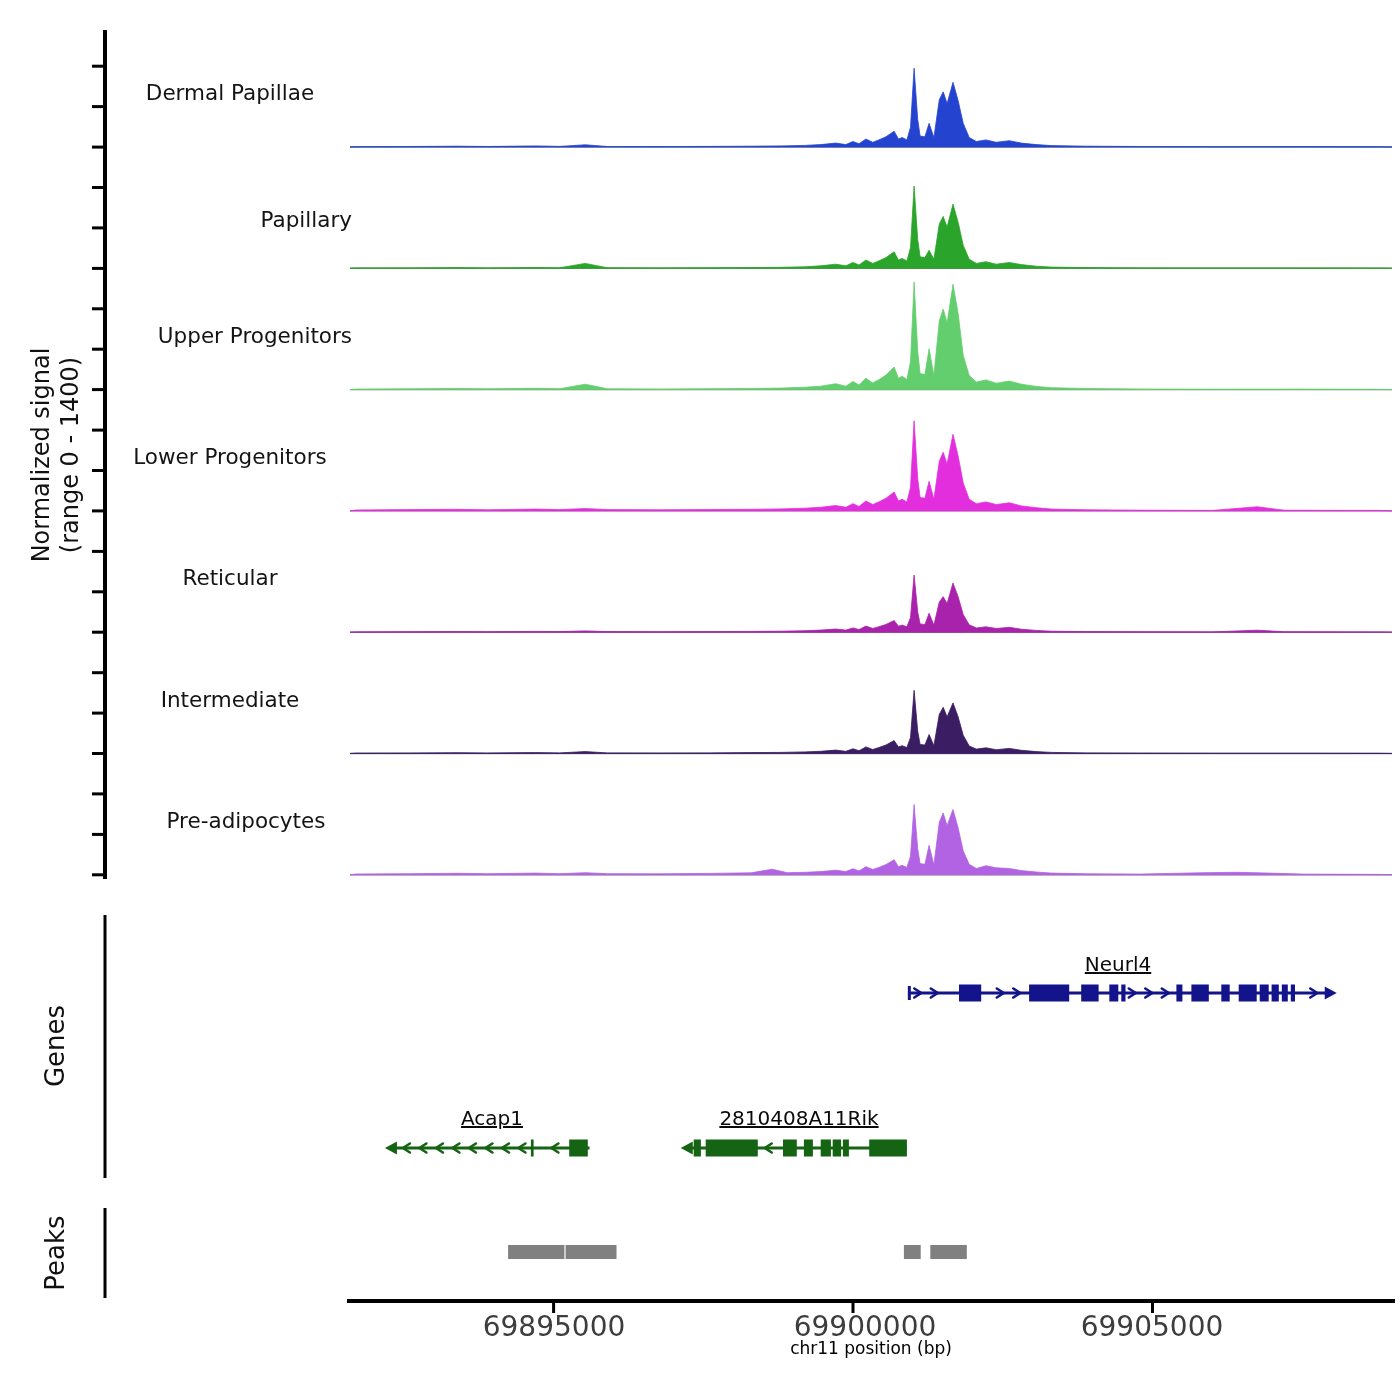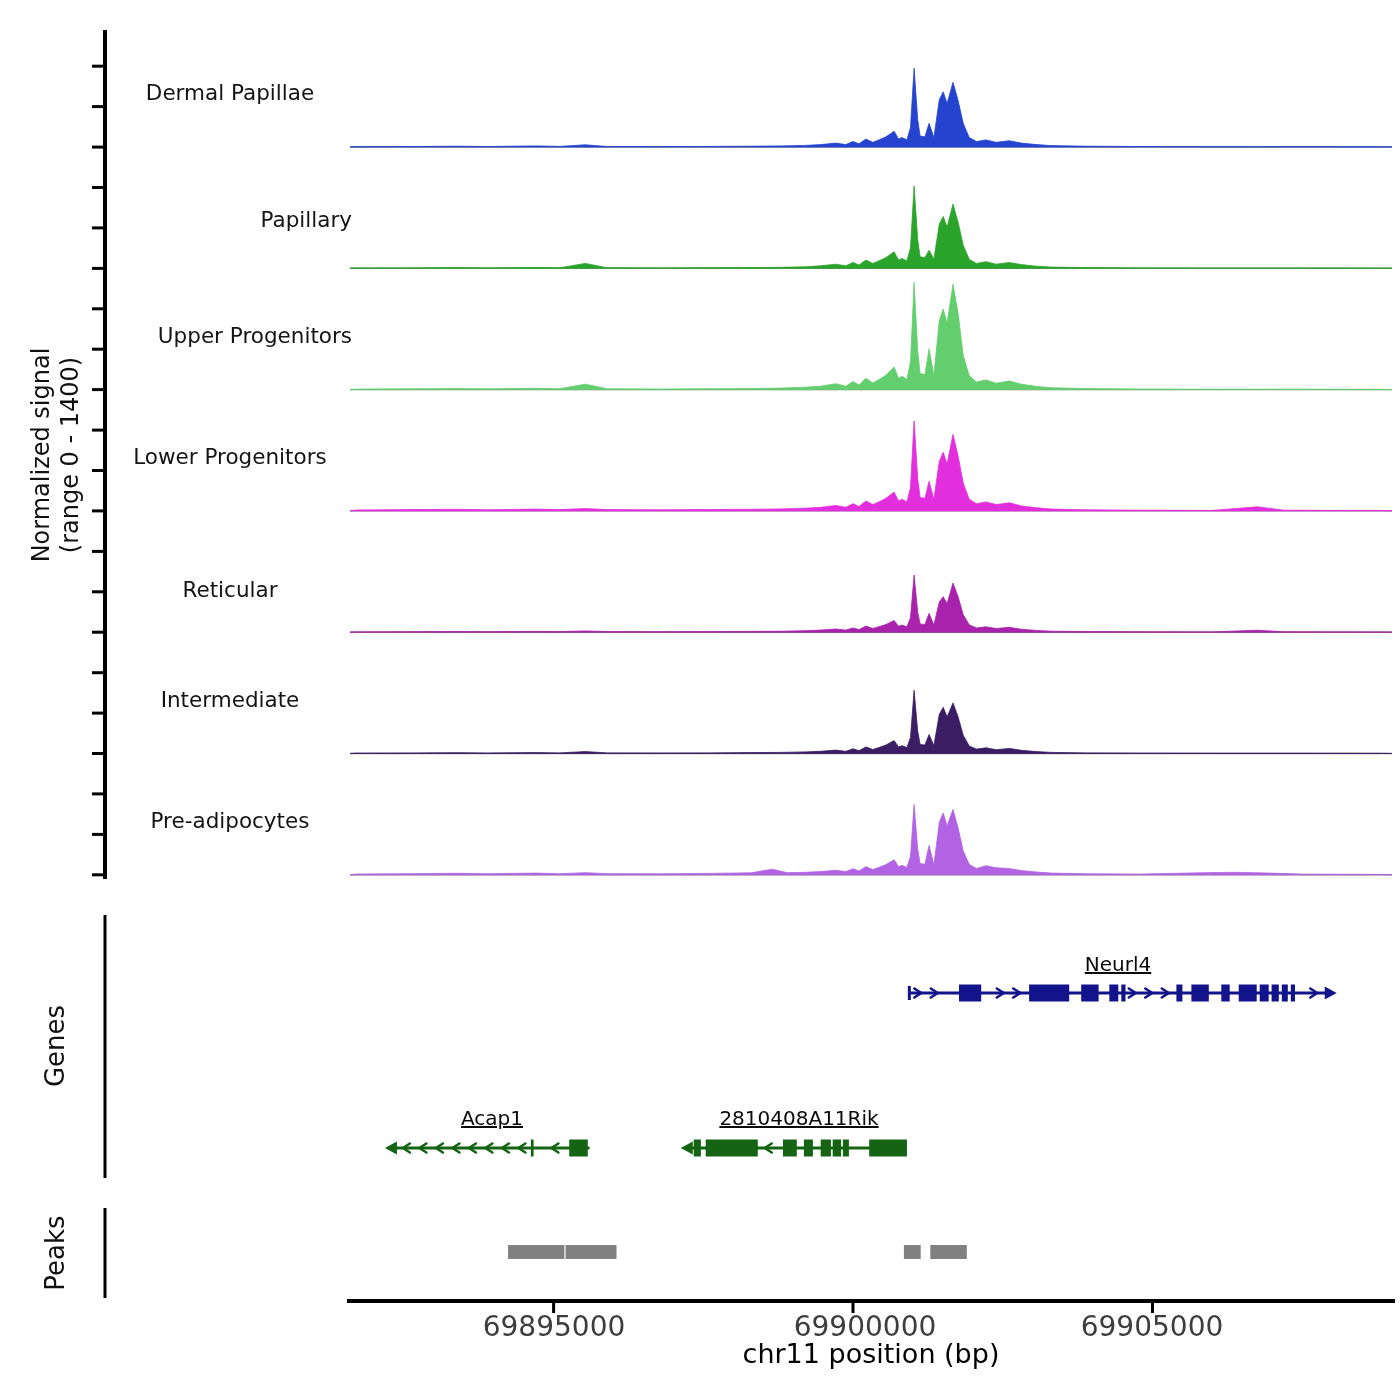--- a/index.html
+++ b/index.html
@@ -9,21 +9,21 @@
   .track-label{position:absolute;left:108px;width:244px;text-align:center;
                font-size:21.5px;color:#141414;line-height:23px;}
   .rot-label{position:absolute;transform:translate(-50%,-50%) rotate(-90deg);
              white-space:nowrap;text-align:center;color:#111;}
   #y-axis-label{left:56px;top:455px;font-size:24px;line-height:29px;}
   #genes-section-label{left:55px;top:1046px;font-size:26px;}
   #peaks-section-label{left:55px;top:1253px;font-size:26px;}
   .x-tick-label{position:absolute;transform:translateX(-50%);top:1310px;
                 font-size:28px;color:#3d3d3d;white-space:nowrap;}
   #x-axis-title{position:absolute;transform:translateX(-50%);left:871px;top:1338px;
-                font-size:27px;color:#000;white-space:nowrap;text-align:right;}
+                font-size:17px;color:#000;white-space:nowrap;text-align:right;}
   .gene-label{position:absolute;transform:translateX(-50%);font-size:20px;color:#0a0a0a;white-space:nowrap;text-decoration:underline;}
 </style>
 </head>
 <body>
 
 <div id="canvas">
   <svg id="chart" width="1400" height="1400">
       <rect x="103" y="30" width="4" height="849" fill="#000"></rect>
       <rect x="92" y="64.7" width="12" height="3" fill="#000"></rect>
       <rect x="92" y="105.1" width="12" height="3" fill="#000"></rect>
@@ -127,23 +127,23 @@
 
   <div id="genes-section-label" class="rot-label">Genes</div>
 
   <div id="peaks-section-label" class="rot-label">Peaks</div>
 
   <div id="track-labels">
       <div class="track-label" style="top: 81px;">Dermal Papillae</div>
       <div class="track-label" style="top: 208px; text-align: right;">Papillary</div>
       <div class="track-label" style="top: 323.6px; text-align: right;">Upper Progenitors</div>
       <div class="track-label" style="top: 444.9px;">Lower Progenitors</div>
-      <div class="track-label" style="top: 566.2px; margin-top: 12px;">Reticular</div>
+      <div class="track-label" style="top: 566.2px;">Reticular</div>
       <div class="track-label" style="top: 687.5px; text-align: center;">Intermediate</div>
-      <div class="track-label" style="top: 808.8px;">Pre-adipocytes</div>
+      <div class="track-label" style="top: 808.8px; padding-left: 16px;">Pre-adipocytes</div>
     </div>
   <div id="gene-labels">
       <div class="gene-label" style="left: 1118px; top: 952px;">Neurl4</div>
       <div class="gene-label" style="left: 492px; top: 1106px;">Acap1</div>
       <div class="gene-label" style="left: 799px; top: 1106px;">2810408A11Rik</div>
     </div>
   <div id="x-tick-labels">
       <div class="x-tick-label" style="left: 554px;">69895000</div>
       <div class="x-tick-label" style="left: 831px; margin-left: 34px;">69900000</div>
       <div class="x-tick-label" style="left: 1152px;">69905000</div>

